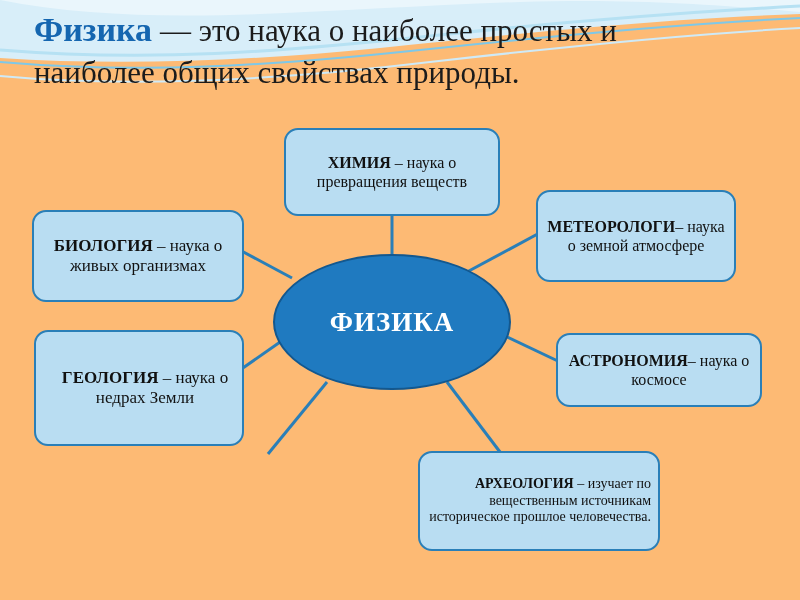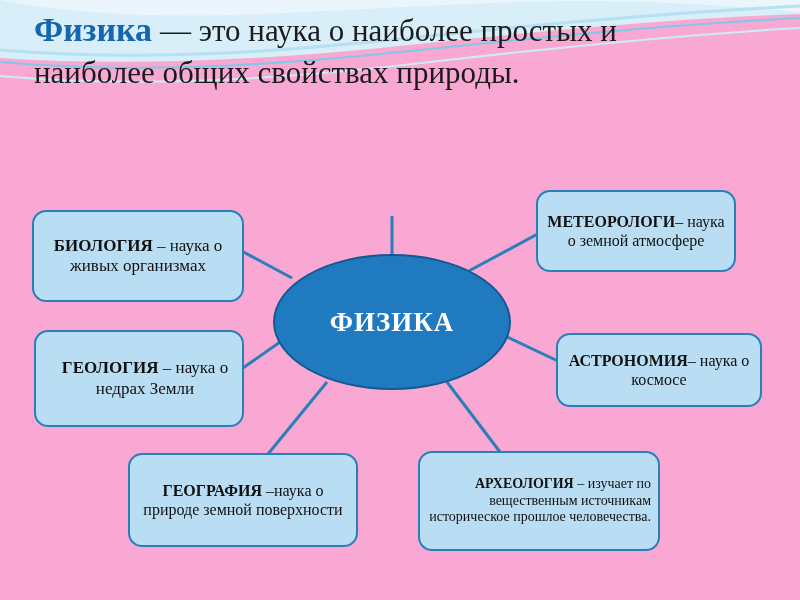--- a/index.html
+++ b/index.html
@@ -5,21 +5,21 @@
   html, body {
     margin: 0;
     padding: 0;
     background: #ffffff;
   }
   #stage {
     position: relative;
     width: 800px;
     height: 600px;
     overflow: hidden;
-    background: #f9a8d4;
+    background: #fdba74;
     font-family: "Liberation Serif", serif;
   }
 
   
   .swoosh {
     position: absolute;
     top: 0;
     left: 0;
     width: 800px;
     height: 120px;
@@ -95,24 +95,24 @@
     justify-content: center;
     padding: 5px 7px;
     font-family: "Liberation Serif", serif;
     line-height: 1.2;
   }
   .node .txt { display: block; }
   .node .hd { font-weight: bold; }
 
   
   #node-chemistry   { left: 284px; top: 8px;   width: 216px; height: 88px;  font-size: 16px; }
-  #node-meteorology { left: 536px; top: 70px;  width: 200px; height: 82px;  font-size: 16px; }
+  #node-meteorology { left: 536px; top: 70px;  width: 200px; height: 92px;  font-size: 16px; }
   #node-biology     { left: 32px;  top: 90px;  width: 212px; height: 92px;  font-size: 17px; }
   #node-astronomy   { left: 556px; top: 213px; width: 206px; height: 74px;  font-size: 16px; }
-  #node-geology     { left: 34px;  top: 210px; width: 210px; height: 97px;  font-size: 17px; padding-left: 19px; }
+  #node-geology     { left: 34px;  top: 210px; width: 210px; height: 116px;  font-size: 17px; padding-left: 19px; }
   #node-geography   { left: 128px; top: 333px; width: 230px; height: 94px;  font-size: 16px; }
   #node-archaeology { left: 418px; top: 331px; width: 242px; height: 100px; font-size: 14px; text-align: right; }
 </style>
 </head>
 <body>
 
 <div id="stage">
 
   <svg class="swoosh" viewBox="0 0 800 120" preserveAspectRatio="none">
     <path d="M0,0 L800,0 L800,14 C640,20 520,34 380,48 C250,61 120,66 0,58 Z" fill="#d8eef9"></path>
@@ -137,39 +137,39 @@
         <line x1="283" y1="220" x2="240" y2="250"></line>
         <line x1="327" y1="262" x2="268" y2="334"></line>
         <line x1="447" y1="262" x2="500" y2="332"></line>
       </g>
     </svg>
 
     <div class="center-node">
       <span>ФИЗИКА</span>
     </div>
 
+    <div class="node" id="node-chemistry">
+      <span class="txt"><span class="hd">ХИМИЯ</span><span> – наука о превращения веществ</span></span>
+    </div>
 
     <div class="node" id="node-meteorology">
       <span class="txt"><span class="hd">МЕТЕОРОЛОГИ</span><span>– наука о земной атмосфере</span></span>
     </div>
 
     <div class="node" id="node-biology">
       <span class="txt"><span class="hd">БИОЛОГИЯ</span><span> – наука о живых организмах</span></span>
     </div>
 
     <div class="node" id="node-astronomy">
       <span class="txt"><span class="hd">АСТРОНОМИЯ</span><span>– наука о космосе</span></span>
     </div>
 
     <div class="node" id="node-geology">
       <span class="txt"><span class="hd">ГЕОЛОГИЯ</span><span> – наука о недрах Земли</span></span>
     </div>
 
-    <div class="node" id="node-geography">
-      <span class="txt"><span class="hd">ГЕОГРАФИЯ</span><span> –наука о природе земной поверхности</span></span>
-    </div>
 
     <div class="node" id="node-archaeology">
       <span class="txt"><span class="hd">АРХЕОЛОГИЯ</span><span> – изучает по вещественным источникам историческое прошлое человечества.</span></span>
     </div>
 
   </div>
 </div>
 
 </body></html>

